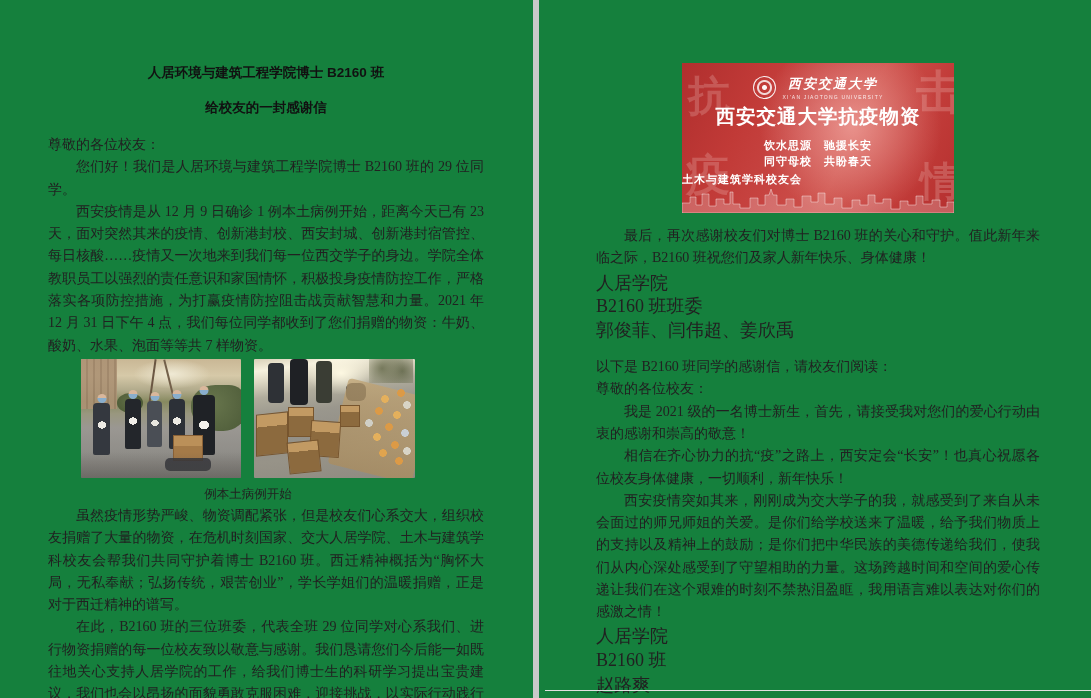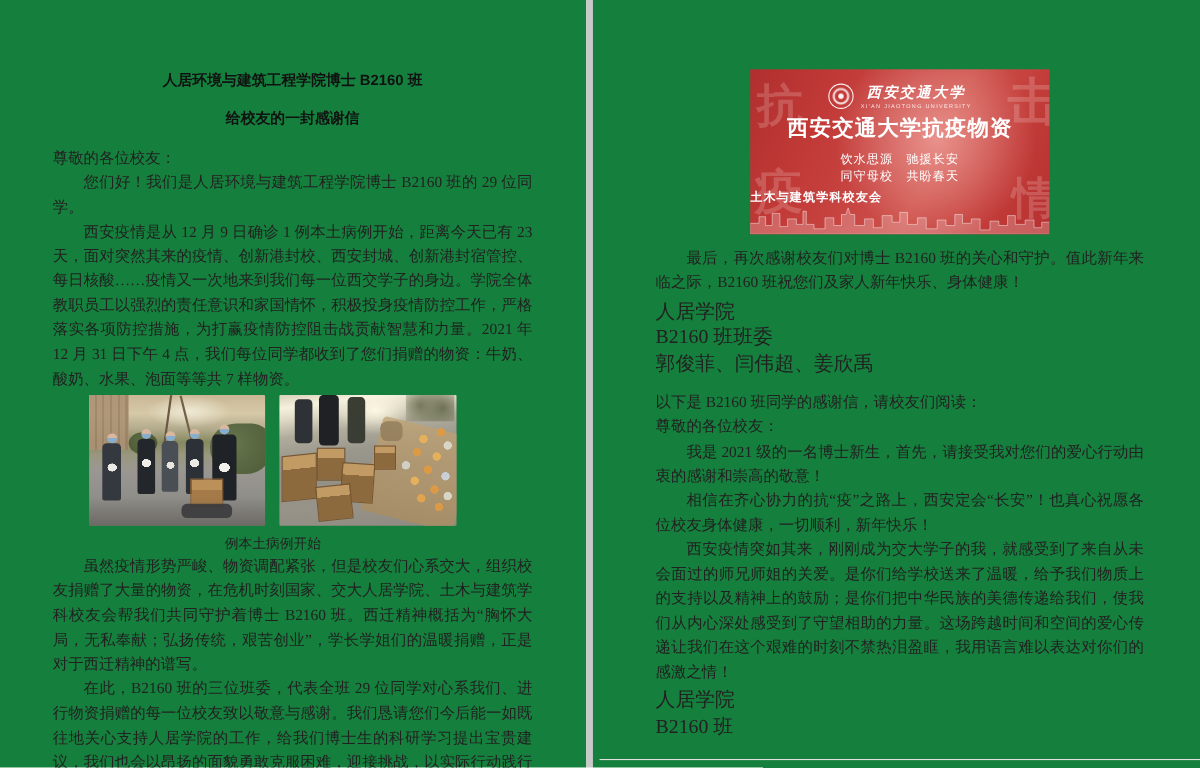--- a/index.html
+++ b/index.html
@@ -112,21 +112,21 @@
   .wm-br { bottom:12px; right:-6px; font-size:40px; }
   .logo-row { position:absolute; top:12px; left:0; right:0; display:flex; justify-content:center; align-items:center; gap:7px; }
   .emblem { flex:none; width:21px; height:21px; border:1px solid rgba(255,255,255,.92); border-radius:50%;
     background:radial-gradient(circle,rgba(255,255,255,.95) 0 2px,transparent 3px 5px,rgba(255,255,255,.8) 6px 7px,transparent 8px); }
   .logo-text { text-align:center; }
   .uni-cn { display:block; font-style:italic; font-weight:bold; font-size:13px; color:#fff; letter-spacing:2px; }
   .uni-en { display:block; font-size:5px; color:rgba(255,255,255,.85); letter-spacing:1.2px;
     font-family:"Liberation Sans","DejaVu Sans",sans-serif; margin-top:1px; }
   .banner-title { position:absolute; top:40px; left:0; right:0; text-align:center; color:#fff; font-weight:bold;
     font-size:19.5px; letter-spacing:1px; font-family:"Liberation Sans","DejaVu Sans",sans-serif; }
-  .slogan { position:absolute; top:75px; left:0; right:0; text-align:center; color:#fff; font-weight:normal;
+  .slogan { position:absolute; top:75px; left:0; right:0; text-align:center; color:#fff; font-weight:bold;
     font-size:11px; line-height:15.5px; letter-spacing:1px; font-family:"Liberation Sans","DejaVu Sans",sans-serif; }
   .slogan span { display:block; }
   .organizer { position:absolute; top:109px; left:0; right:0; text-align:left; color:#fff; font-weight:bold;
     font-size:11px; letter-spacing:1px; font-family:"Liberation Sans","DejaVu Sans",sans-serif; }
   .skyline { position:absolute; bottom:0; left:0; display:block; }
 </style>
 </head>
 <body>
 
 <div class="screen">
@@ -231,17 +231,18 @@
 
     <p>以下是 B2160 班同学的感谢信，请校友们阅读：</p>
     <p>尊敬的各位校友：</p>
     <p class="indent">我是 2021 级的一名博士新生，首先，请接受我对您们的爱心行动由衷的感谢和崇高的敬意！</p>
     <p class="indent">相信在齐心协力的抗“疫”之路上，西安定会“长安”！也真心祝愿各位校友身体健康，一切顺利，新年快乐！</p>
     <p class="indent">西安疫情突如其来，刚刚成为交大学子的我，就感受到了来自从未会面过的师兄师姐的关爱。是你们给学校送来了温暖，给予我们物质上的支持以及精神上的鼓励；是你们把中华民族的美德传递给我们，使我们从内心深处感受到了守望相助的力量。这场跨越时间和空间的爱心传递让我们在这个艰难的时刻不禁热泪盈眶，我用语言难以表达对你们的感激之情！</p>
 
     <div class="sig sig-2">
       <div>人居学院</div>
       <div>B2160 班</div>
+      <div>赵路爽</div>
     </div>
 
     <div class="page-bottom-line"></div>
   </div>
 </div>
 
 </body></html>

